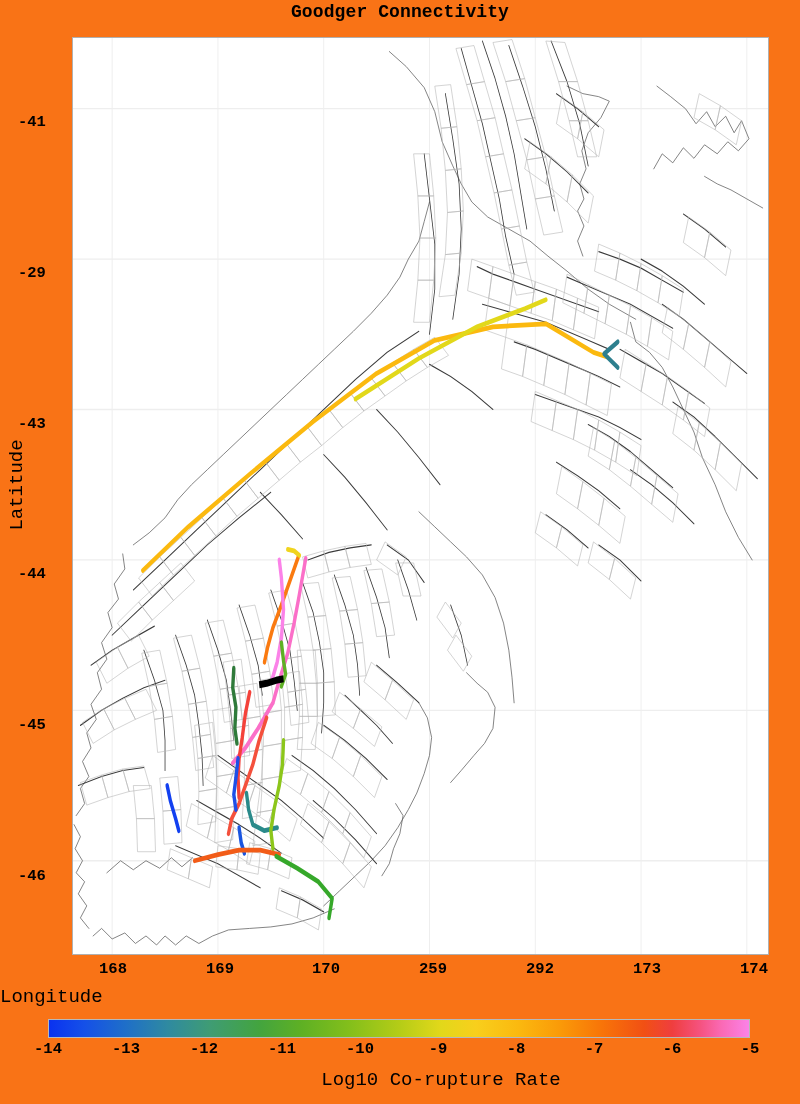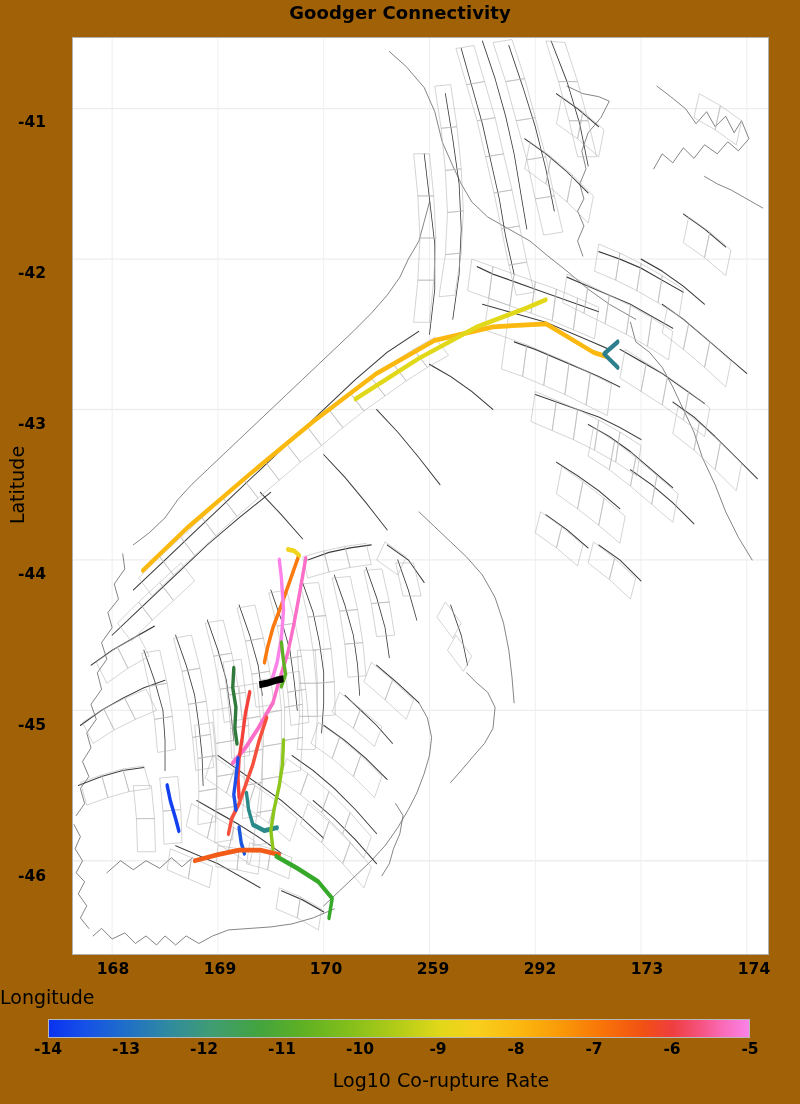--- a/index.html
+++ b/index.html
@@ -12,21 +12,22 @@
     height: 1104px;
     font-family: "DejaVu Sans", "Liberation Sans", sans-serif;
     overflow: hidden;
     position: relative;
   }
   #figure {
     position: absolute;
     left: 0; top: 0;
     width: 800px;
     height: 1104px;
-    background: #a16207;
+    background: #f97316;
+    font-family: Liberation Mono, monospace;
   }
   
   #chart-title {
     position: absolute;
     left: 0;
     top: 2px;
     width: 800px;
     text-align: center;
     font-size: 18px;
     font-weight: bold;
@@ -494,21 +495,21 @@
 
   <div class="tick-label xtick" style="left:113px">168</div>
   <div class="tick-label xtick" style="left:220px">169</div>
   <div class="tick-label xtick" style="left:326px">170</div>
   <div class="tick-label xtick" style="left:433px">259</div>
   <div class="tick-label xtick" style="left:540px">292</div>
   <div class="tick-label xtick" style="left:647px">173</div>
   <div class="tick-label xtick" style="left:754px">174</div>
 
   <div class="tick-label ytick" style="top:122px">-41</div>
-  <div class="tick-label ytick" style="top:273px">-42</div>
+  <div class="tick-label ytick" style="top:273px">-29</div>
   <div class="tick-label ytick" style="top:424px">-43</div>
   <div class="tick-label ytick" style="top:574px">-44</div>
   <div class="tick-label ytick" style="top:725px">-45</div>
   <div class="tick-label ytick" style="top:876px">-46</div>
 
   <div id="xaxis-label">Longitude</div>
   <div id="yaxis-label">Latitude</div>
 
   <div id="colorbar-wrap">
     <div id="colorbar"></div>

